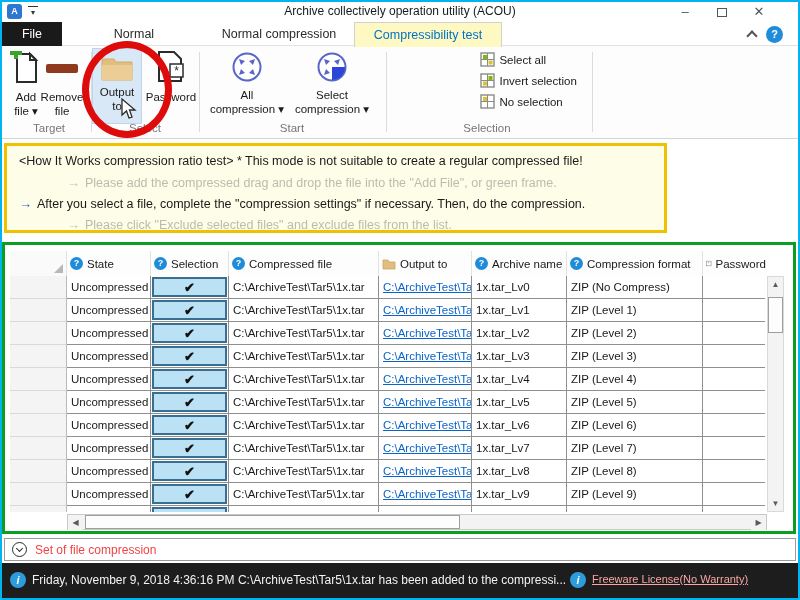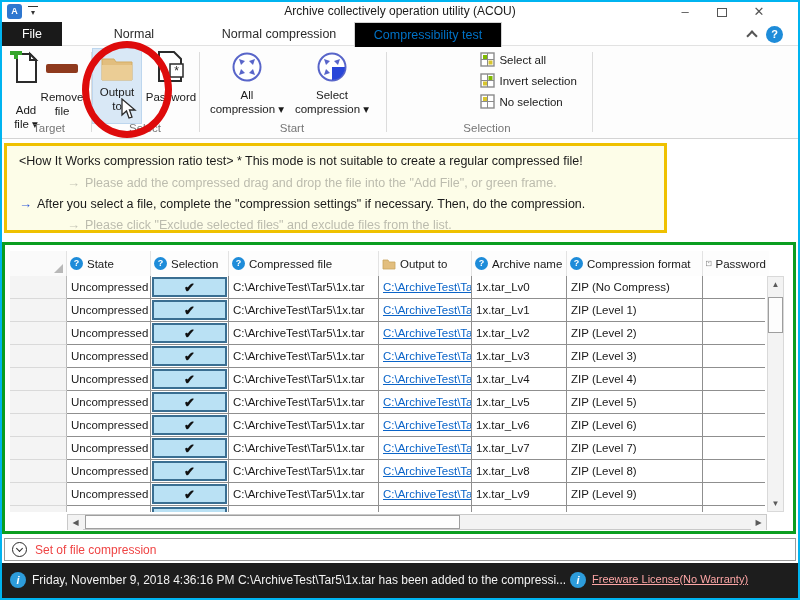--- a/index.html
+++ b/index.html
@@ -12,21 +12,21 @@
   .app-icon { left:5px; top:2px; width:15px; height:15px; background:#2E77D0; border-radius:3px; color:#fff; font-size:9px; font-weight:bold; text-align:center; line-height:15px; }
   .qat-caret { left:26px; top:4px; width:10px; height:12px; font-size:8px; color:#333; text-align:center; line-height:12px; border-top:1.5px solid #333; }
   .title { left:0; top:2px; width:796px; text-align:center; font-size:12px; color:#1a1a1a; }
   .winbtn { top:0; width:30px; height:20px; text-align:center; color:#555; font-size:13px; line-height:20px; }
   .max-box { left:10px; top:6px; width:10px; height:9px; border:1px solid #555; }
 
   
   .tabrow { left:0; top:20px; width:796px; height:24px; border-bottom:1px solid #E2E2E2; background:#fff; }
   .file-tab { left:0; top:0; width:60px; height:24px; background:#1A1A1A; color:#fff; font-size:12.5px; text-align:center; line-height:24px; }
   .tab { top:0; height:24px; font-size:12.5px; color:#2b2b2b; line-height:24px; text-align:center; }
-  .tab-selected { left:352px; width:148px; background:#000000; border:1px solid #D2D2D2; border-bottom:none; color:#0072C6; height:25px; z-index:3; }
+  .tab-selected { left:352px; width:148px; background:#fef9c3; border:1px solid #D2D2D2; border-bottom:none; color:#0072C6; height:25px; z-index:3; }
   .chev-up { left:746px; top:30px; width:8px; height:8px; border-left:2px solid #555; border-top:2px solid #555; transform:rotate(45deg); }
   .help-btn { left:764px; top:24px; width:17px; height:17px; border-radius:50%; background:#1E8CD9; color:#fff; font-size:11px; font-weight:bold; text-align:center; line-height:17px; }
 
   
   .ribbon { left:0; top:44px; width:796px; height:93px; background:#FDFDFD; border-bottom:1px solid #D4D4D4; }
   .vsep { top:6px; width:1px; height:80px; background:#DCDCDC; }
   .grouplabel { top:76px; font-size:11.5px; color:#767676; text-align:center; }
   .rbtn-label { font-size:11.5px; color:#1a1a1a; text-align:center; line-height:14px; }
   .smalllabel { font-size:11.5px; color:#1a1a1a; }
   .doc-svg, .icon-svg { display:block; }
@@ -119,21 +119,21 @@
     <div class="abs vsep" style="left:384px;"></div>
     <div class="abs vsep" style="left:590px;"></div>
 
     <div class="abs" style="left:8px; top:5px;">
       <svg class="doc-svg" width="30" height="34" viewBox="0 0 30 34">
         <path d="M7 3 L20 3 L26 9 L26 31 L7 31 Z" fill="#fff" stroke="#2b2b2b" stroke-width="2"></path>
         <path d="M20 3 L20 9 L26 9 Z" fill="#fff" stroke="#2b2b2b" stroke-width="2"></path>
         <rect x="0" y="0" width="12" height="4" fill="#35A52B"></rect>
         <rect x="4" y="-4" width="4" height="12" fill="#35A52B"></rect>
       </svg>
-      <div class="rbtn-label" style="width:32px; margin-top:18px;">
+      <div class="rbtn-label" style="width:32px; margin-top:5px;">
         <div>Add</div>
         <div>file ▾</div>
       </div>
     </div>
     <div class="abs" style="left:44px; top:5px;">
       <div style="width:32px; height:34px; display:flex; align-items:center;">
         <div style="width:32px; height:9px; background:#8F3A1E; border-radius:2px;"></div>
       </div>
       <div class="rbtn-label" style="width:44px; margin-left:-6px; margin-top:5px;">
         <div>Remove</div>

